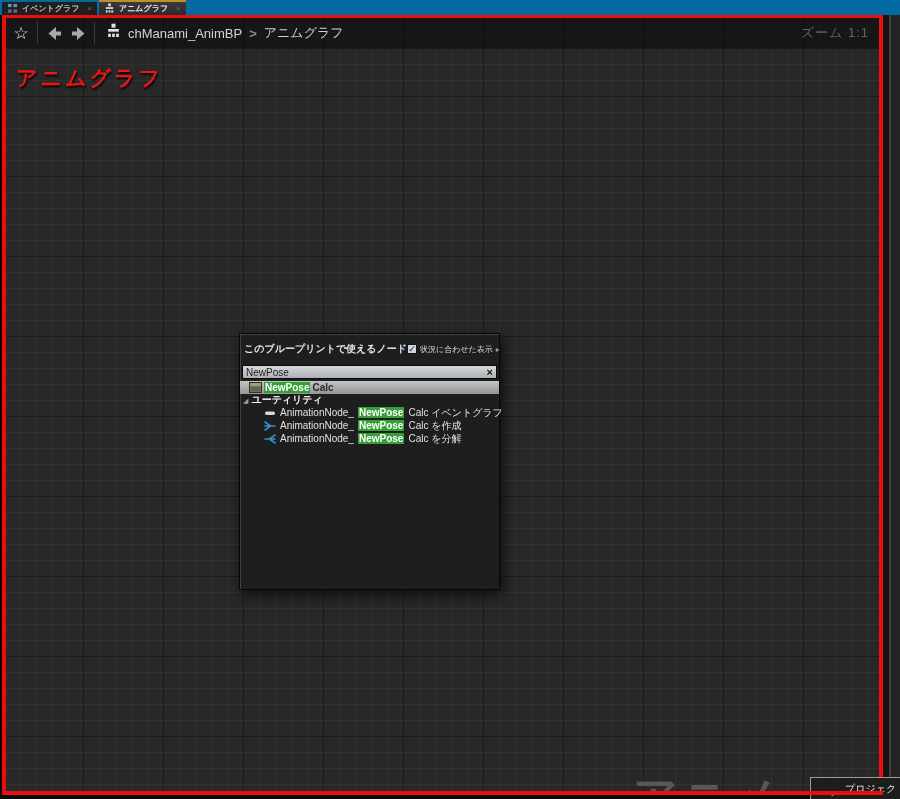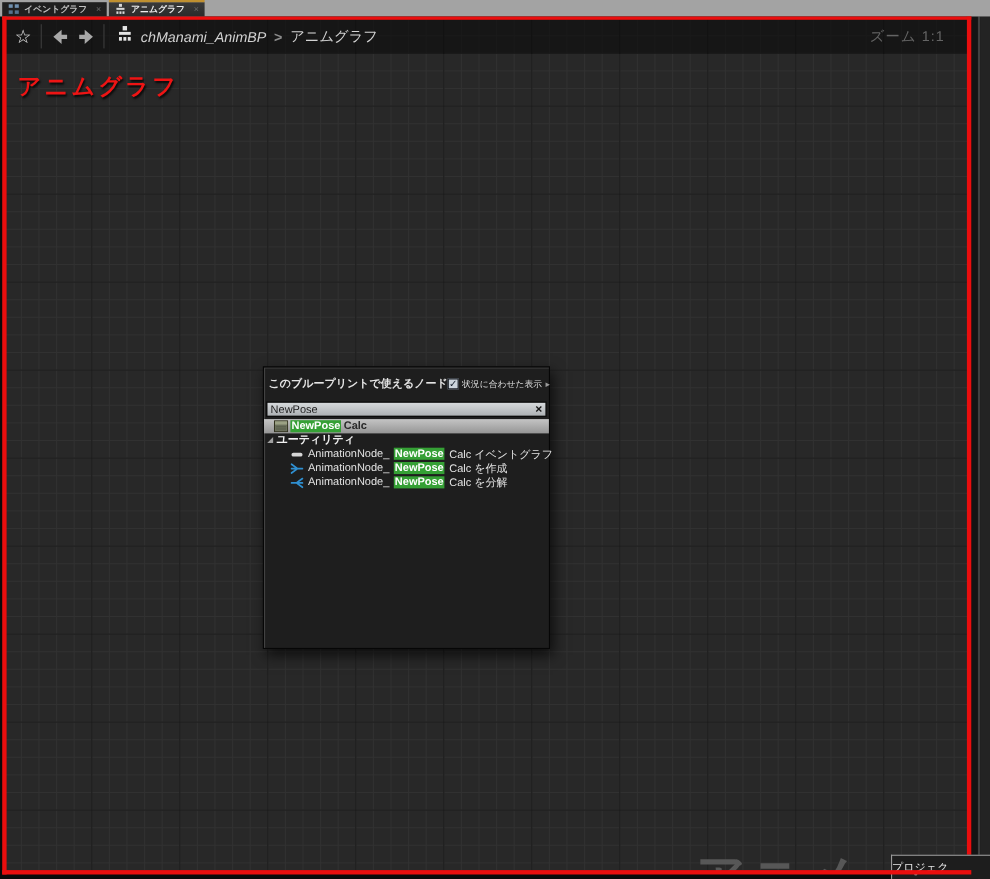--- a/index.html
+++ b/index.html
@@ -1,20 +1,20 @@
 <!DOCTYPE html>
 <html><head>
 <meta charset="utf-8">
 <style>
   html,body{margin:0;padding:0;background:#000;}
   *{box-sizing:border-box;font-family:"Liberation Sans","DejaVu Sans",sans-serif;}
   .screen{position:relative;width:900px;height:799px;background:#0a0a0a;overflow:hidden;}
 
   
-  .tabbar{position:absolute;left:0;top:0;width:100%;height:15px;background:#a3a3a3;display:flex;align-items:flex-end;z-index:3;}
+  .tabbar{position:absolute;left:0;top:0;width:100%;height:15px;background:#0369a1;display:flex;align-items:flex-end;z-index:3;}
   .tab{display:flex;align-items:center;gap:4px;padding:0 5px;height:13px;background:#1f1f1f;margin-left:2px;cursor:pointer;}
   .tab .tablabel{font-size:8px;color:#c2c2c2;white-space:nowrap;font-weight:bold;}
   .tab .tabclose{font-size:8px;color:#6d6d6d;margin-left:4px;}
   .tab.active{height:15px;background:linear-gradient(#3a3a3a,#2b2b2b);border-top:2px solid #c09030;}
   .tab.active .tablabel{color:#ececec;}
   .tabicon svg{display:block;}
 
   
   .graph{position:absolute;left:3px;top:16px;width:878px;height:777px;overflow:hidden;
     background-color:#282828;
@@ -27,40 +27,40 @@
     z-index:1;}
   .watermark{position:absolute;left:630px;top:752px;font-size:44px;font-weight:600;letter-spacing:5px;color:#575757;white-space:nowrap;z-index:1;}
   .corner-label{position:absolute;left:13px;top:48px;font-size:21px;font-weight:bold;letter-spacing:3px;color:#ee1414;text-shadow:1px 2px 2px rgba(0,0,0,0.85);z-index:2;}
 
   
   .toolbar{position:absolute;left:0;top:1px;width:100%;height:32px;background:rgba(8,8,8,0.55);display:flex;align-items:center;padding:0 6px;z-index:2;}
   .tb-btn{display:flex;align-items:center;justify-content:center;width:24px;height:24px;cursor:pointer;}
   .star{font-size:17px;color:#e8e8e8;line-height:1;}
   .tb-sep{width:1px;height:22px;background:#3c3c3c;margin:0 4px;}
   .crumb-icon{margin:0 6px;}
-  .crumb-root{font-size:13px;color:#d2d2d2;cursor:pointer;font-style:italic;}
+  .crumb-root{font-size:13px;color:#d2d2d2;cursor:pointer;}
   .crumb-sep{font-size:13px;color:#8c8c8c;font-weight:bold;margin:0 7px;}
   .crumb-current{font-size:13px;color:#d2d2d2;}
-  .zoom-label{margin-left:auto;font-size:13px;color:#646464;letter-spacing:1px;margin-right:16px;white-space:nowrap;}
+  .zoom-label{margin-left:auto;font-size:13px;color:#646464;letter-spacing:1px;margin-right:6px;white-space:nowrap;}
 
   
   .red{position:absolute;background:#ea0e0e;}
   .red-top{left:2px;top:15px;width:881px;height:3px;z-index:5;}
   .red-left{left:2px;top:15px;width:4px;height:780px;z-index:5;}
   .red-right{left:879px;top:15px;width:4px;height:780px;z-index:5;}
   .red-bottom{left:2px;top:791px;width:881px;height:4px;z-index:7;}
 
   
   .right-strip{position:absolute;left:883px;top:15px;width:17px;height:784px;background:#141414;z-index:2;}
   .strip-line{position:absolute;left:6px;top:0;width:2px;height:100%;background:#404040;}
   .strip-fill{position:absolute;left:8px;top:0;right:0;height:100%;background:#232323;}
 
   
   .notify{position:absolute;left:810px;top:777px;width:120px;height:22px;background:#1d1d1d;border-top:1px solid #9a9a9a;border-left:1px solid #9a9a9a;z-index:6;display:flex;align-items:center;}
-  .notify-label{font-size:10px;color:#e6e6e6;white-space:nowrap;}
+  .notify-label{font-size:10px;color:#e6e6e6;margin-left:34px;white-space:nowrap;}
   .notify-dot{position:absolute;left:20px;bottom:3px;width:3px;height:3px;background:#8a8a8a;border-radius:50%;}
 
   
   .ctx{position:absolute;left:239px;top:333px;width:261px;height:257px;background:#1e1e1e;border:1px solid #060606;
     box-shadow:inset 1px 1px 0 rgba(255,255,255,0.16),3px 5px 12px rgba(0,0,0,0.7);z-index:9;}
   .ctx-head{display:flex;align-items:center;height:30px;padding:0 4px;}
   .ctx-title{font-size:10px;font-weight:bold;color:#e4e4e4;white-space:nowrap;}
   .ctx-right{margin-left:auto;display:flex;align-items:center;gap:3px;}
   .chk{width:10px;height:10px;background:#ccd4dc;border:1px solid #10151c;display:flex;align-items:center;justify-content:center;cursor:pointer;}
   .chkmark{font-size:9px;font-weight:bold;color:#182230;line-height:1;}

